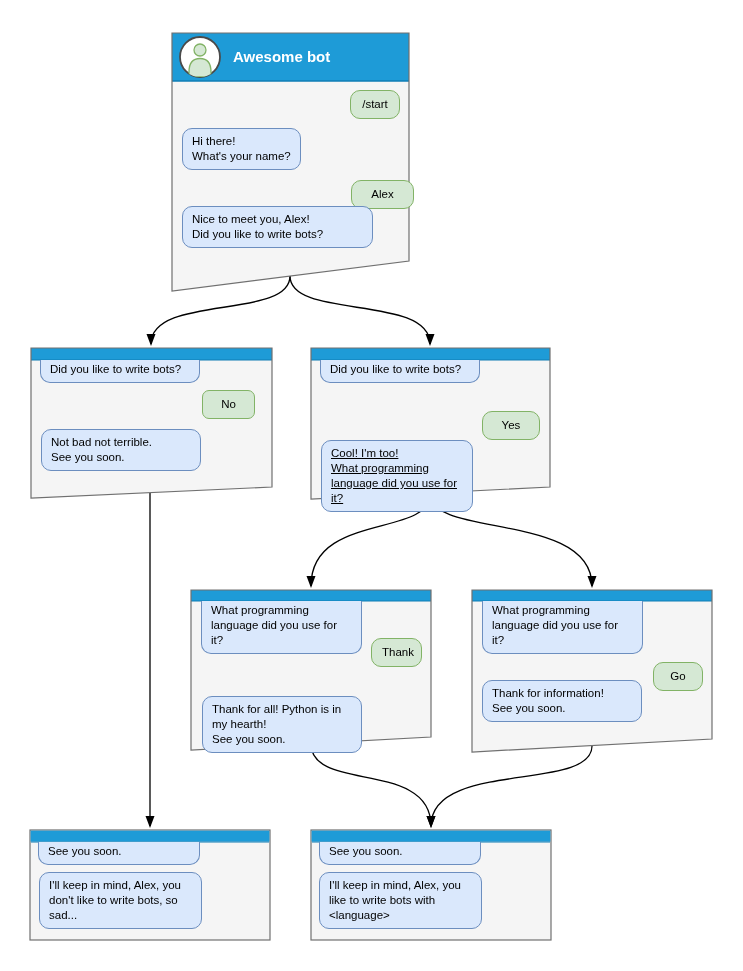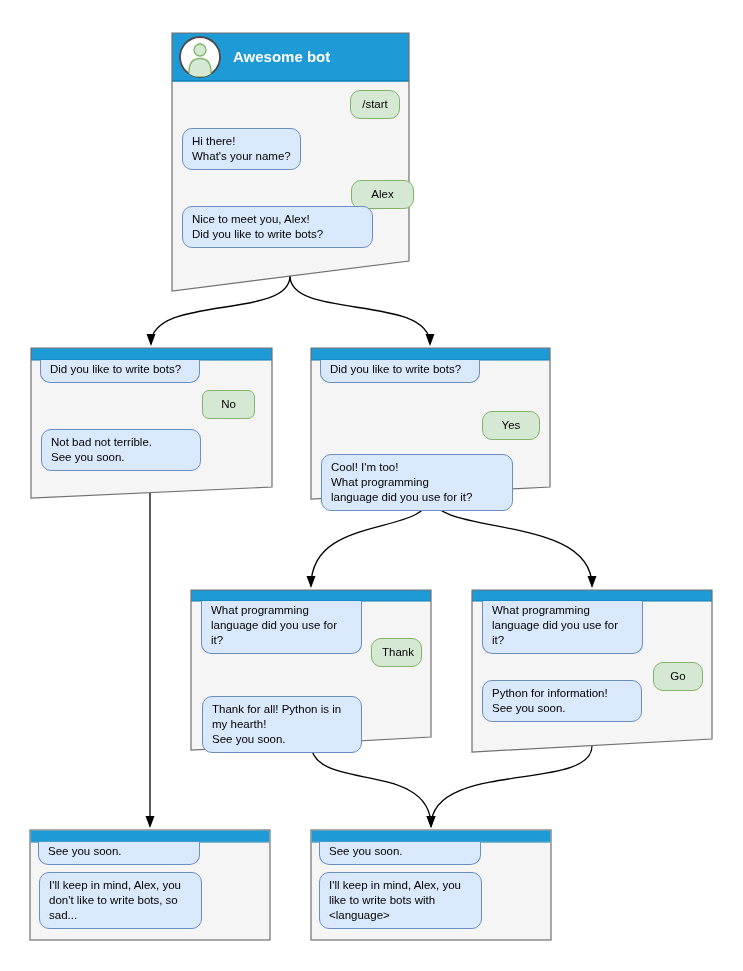--- a/index.html
+++ b/index.html
@@ -111,35 +111,35 @@
   <div class="bubble bot" style="left:182px; top:206px; width:191px;">Nice to meet you, Alex!
 Did you like to write bots?</div>
 
   <div class="bubble bot clip" style="left:40px; top:360px; width:160px;">Did you like to write bots?</div>
   <div class="bubble user" style="left:202px; top:390px; width:53px;border-radius:7px;">No</div>
   <div class="bubble bot" style="left:41px; top:429px; width:160px;">Not bad not terrible.
 See you soon.</div>
 
   <div class="bubble bot clip" style="left:320px; top:360px; width:160px;">Did you like to write bots?</div>
   <div class="bubble user" style="left:482px; top:390px; width:58px;margin-top:21px;">Yes</div>
-  <div class="bubble bot" style="left:321px; top:454px; width:192px;">Cool! I'm too!
+  <div class="bubble bot" style="left:321px; top:440px; width:152px;text-decoration:underline;">Cool! I'm too!
 What programming
 language did you use for it?</div>
 
   <div class="bubble bot clip" style="left:201px; top:601px; width:161px;">What programming
 language did you use for it?</div>
   <div class="bubble user" style="left:371px; top:638px; width:51px;">Thank</div>
   <div class="bubble bot" style="left:202px; top:680px; width:160px;margin-top:16px;">Thank for all! Python is in
 my hearth!
 See you soon.</div>
 
   <div class="bubble bot clip" style="left:482px; top:601px; width:161px;">What programming
 language did you use for it?</div>
   <div class="bubble user" style="left:653px; top:638px; width:50px;margin-top:24px;">Go</div>
-  <div class="bubble bot" style="left:482px; top:680px; width:160px;">Python for information!
+  <div class="bubble bot" style="left:482px; top:680px; width:160px;">Thank for information!
 See you soon.</div>
 
   <div class="bubble bot clip" style="left:38px; top:842px; width:162px;">See you soon.</div>
   <div class="bubble bot" style="left:39px; top:872px; width:163px;">I'll keep in mind, Alex, you
 don't like to write bots, so
 sad...</div>
 
   <div class="bubble bot clip" style="left:319px; top:842px; width:162px;">See you soon.</div>
   <div class="bubble bot" style="left:319px; top:872px; width:163px;">I'll keep in mind, Alex, you
 like to write bots with

